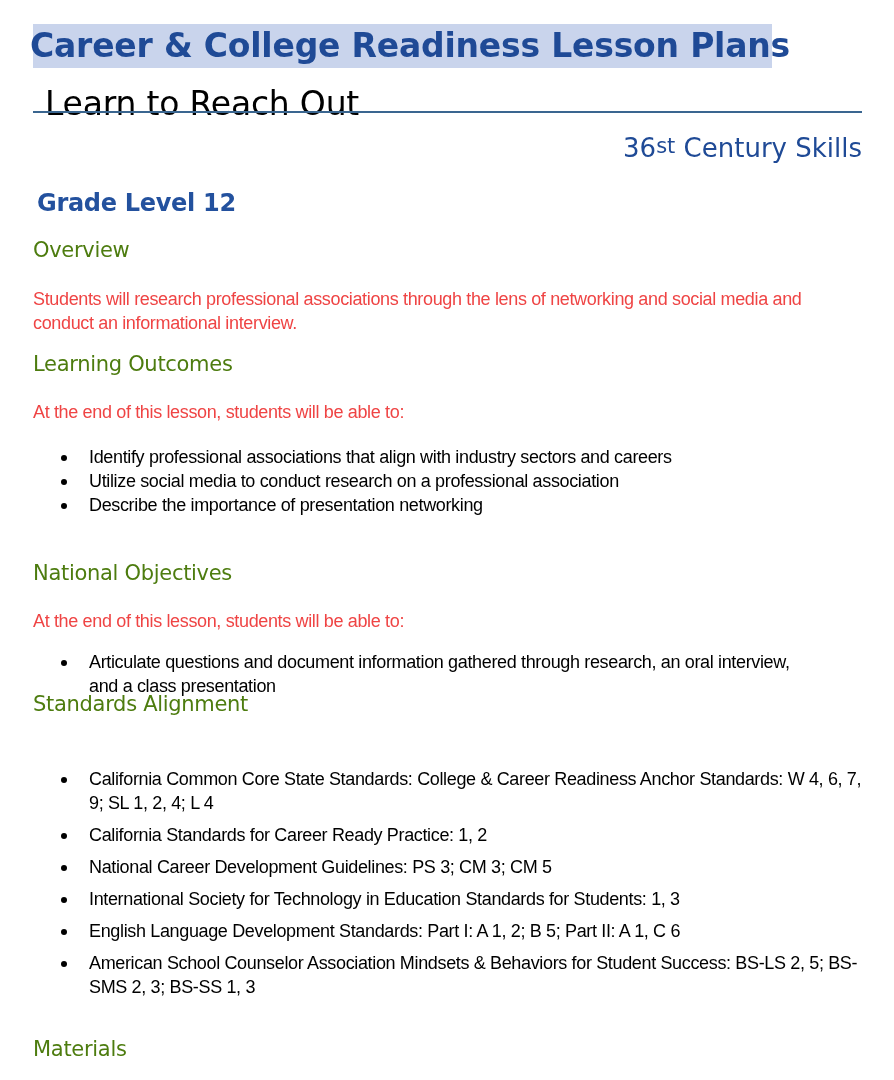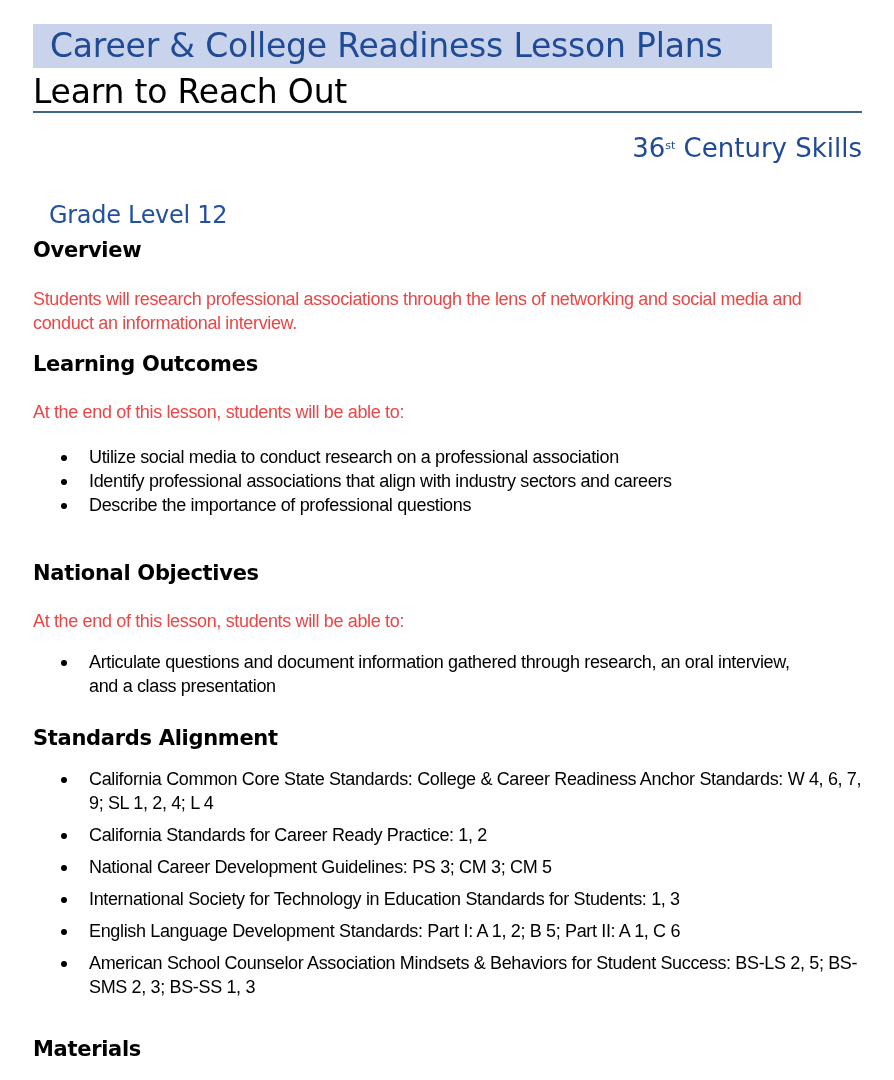--- a/index.html
+++ b/index.html
@@ -2,48 +2,48 @@
 <html><head>
 <meta charset="utf-8">
 <style>
   html, body { margin: 0; padding: 0; background: #ffffff; }
   body { width: 894px; height: 1080px; overflow: hidden; position: relative; }
   .title-band {
     position: absolute; left: 33px; top: 24px; width: 739px; height: 44px;
     background: #c9d4ec;
   }
   .doc-title {
-    position: absolute; left: 50px; top: 26px; margin: 0;
-    font-family: "DejaVu Sans", sans-serif; font-size: 33px; font-weight: normal;
+    position: absolute; left: 30px; top: 26px; margin: 0;
+    font-family: "DejaVu Sans", sans-serif; font-size: 33px; font-weight: bold;
     color: #1f4a96; line-height: 40px; white-space: nowrap; letter-spacing: -0.2px;
   }
   .doc-subtitle {
-    position: absolute; left: 33px; top: 72px; margin: 0;
+    position: absolute; left: 33px; top: 72px; margin: 12px;
     font-family: "DejaVu Sans", sans-serif; font-size: 33px; font-weight: normal;
     color: #000000; line-height: 40px; white-space: nowrap; letter-spacing: -0.2px;
   }
   .rule {
     position: absolute; left: 33px; top: 111px; width: 829px; height: 2px;
     background: #3a6690;
   }
   .category {
     position: absolute; right: 32px; top: 130px; margin: 0;
     font-family: "DejaVu Sans", sans-serif; font-size: 26px; color: #1f4a96;
     line-height: 36px; white-space: nowrap;
   }
-  .category sup { font-size: 11px; vertical-align: top; position: relative; top: -2px; }
+  .category sup { font-size: 21px; vertical-align: top; position: relative; top: -2px; }
   .h2 {
-    position: absolute; left: 33px; margin: 16px;
-    font-family: "DejaVu Sans", sans-serif; font-weight: normal; color: #23519e;
+    position: absolute; left: 33px; margin: 4px;
+    font-family: "DejaVu Sans", sans-serif; font-weight: bold; color: #23519e;
     white-space: nowrap;
   }
   .h2.grade { font-size: 24px; top: 185px; letter-spacing: -0.3px; }
   .h3 {
     position: absolute; left: 33px; margin: 0;
-    font-family: "DejaVu Sans", sans-serif; font-weight: bold; color: #000000;
+    font-family: "DejaVu Sans", sans-serif; font-weight: normal; color: #4d7c0f;
     font-size: 21px; white-space: nowrap; letter-spacing: -0.3px;
   }
   .p {
     position: absolute; left: 33px; margin: 0; width: 830px;
     font-family: "Liberation Sans", sans-serif; font-size: 18px; color: #ef4444;
     line-height: 24px; letter-spacing: -0.35px;
   }
   ul.bul {
     position: absolute; left: 33px; margin: 0; padding: 0; list-style: none; width: 830px;
     font-family: "Liberation Sans", sans-serif; font-size: 18px; color: #000;
@@ -66,32 +66,32 @@
 <div class="category"><span>36</span><sup>st</sup><span> Century Skills</span></div>
 
 <h2 class="h2 grade">Grade Level 12</h2>
 
 <h3 class="h3" style="top:238px">Overview</h3>
 <p class="p" style="top:287px">Students will research professional associations through the lens of networking and social media and conduct an informational interview.</p>
 
 <h3 class="h3" style="top:352px">Learning Outcomes</h3>
 <p class="p" style="top:400px">At the end of this lesson, students will be able to:</p>
 <ul class="bul" style="top:445px">
+  <li>Identify professional associations that align with industry sectors and careers</li>
   <li>Utilize social media to conduct research on a professional association</li>
-  <li>Identify professional associations that align with industry sectors and careers</li>
-  <li>Describe the importance of professional questions</li>
+  <li>Describe the importance of presentation networking</li>
 </ul>
 
 <h3 class="h3" style="top:561px">National Objectives</h3>
 <p class="p" style="top:609px">At the end of this lesson, students will be able to:</p>
 <ul class="bul" style="top:650px; width:760px">
   <li>Articulate questions and document information gathered through research, an oral interview, and a class presentation</li>
 </ul>
 
-<h3 class="h3" style="top:726px">Standards Alignment</h3>
+<h3 class="h3" style="top:692px">Standards Alignment</h3>
 <ul class="bul std" style="top:767px">
   <li>California Common Core State Standards: College &amp; Career Readiness Anchor Standards: W 4, 6, 7, 9; SL 1, 2, 4; L 4</li>
   <li>California Standards for Career Ready Practice: 1, 2</li>
   <li>National Career Development Guidelines: PS 3; CM 3; CM 5</li>
   <li>International Society for Technology in Education Standards for Students: 1, 3</li>
   <li>English Language Development Standards: Part I: A 1, 2; B 5; Part II: A 1, C 6</li>
   <li>American School Counselor Association Mindsets &amp; Behaviors for Student Success: BS-LS 2, 5; BS-SMS 2, 3; BS-SS 1, 3</li>
 </ul>
 
 <h3 class="h3" style="top:1037px">Materials</h3>

